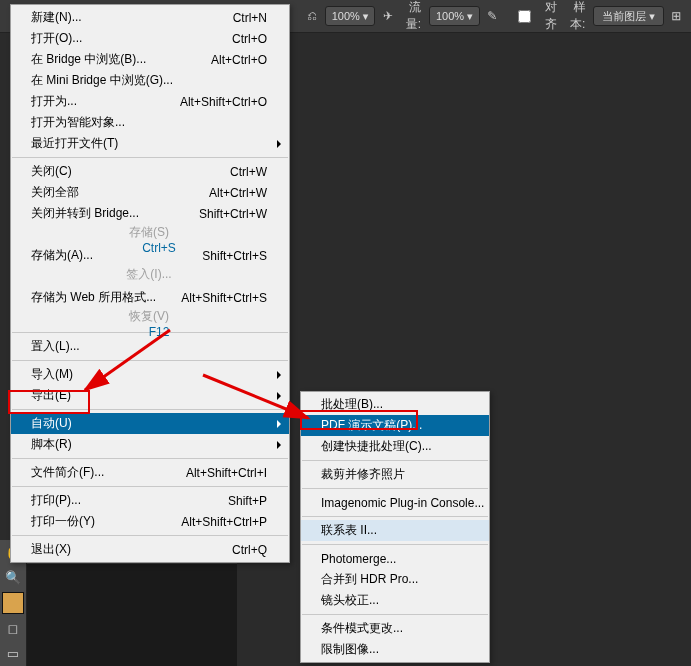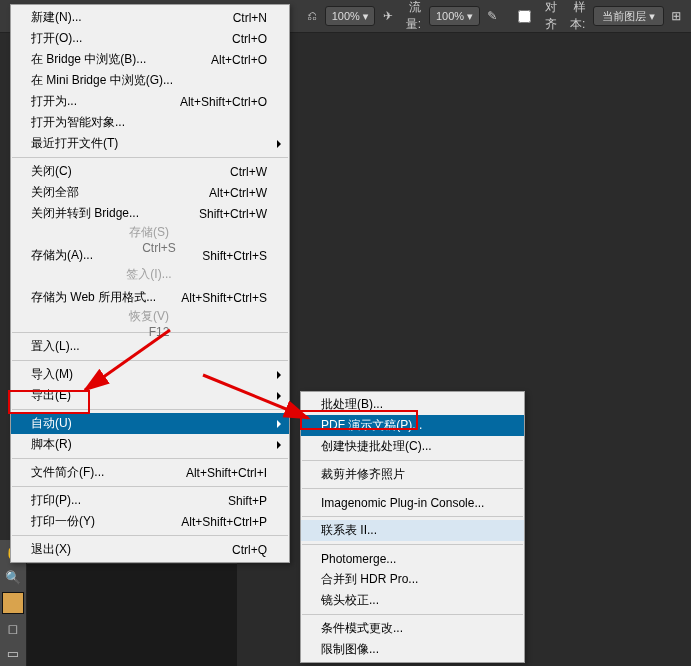--- a/index.html
+++ b/index.html
@@ -77,21 +77,21 @@
     display: flex; align-items: center;
     height: 21px;
     padding: 0 22px 0 20px;
     color: #000;
     position: relative;
     white-space: nowrap;
   }
   .menu-item.disabled { color: #a0a0a0; flex-direction: column; }
   .menu-item .label { flex: 1; }
   .menu-item .shortcut { color: #000; margin-left: 20px; }
-  .menu-item.disabled .shortcut { color: #737373; }
+  .menu-item.disabled .shortcut { color: #0369a1; }
   .menu-item .arrow {
     position: absolute; right: 8px; top: 50%; transform: translateY(-50%);
     width: 0; height: 0;
     border-left: 4px solid #000; border-top: 4px solid transparent; border-bottom: 4px solid transparent;
   }
   .menu-sep { height: 1px; background: #c8c8c8; margin: 3px 1px; }
 
   .menu-item.highlighted {
     background: #0369a1; color: #fff;
   }
@@ -105,21 +105,21 @@
   }
   .red-box2 {
     position: absolute; left: 300px; top: 410px;
     width: 118px; height: 20px;
     border: 2px solid #e00000; z-index: 50; pointer-events: none;
   }
 
   
   .submenu {
     position: absolute; left: 300px; top: 391px;
-    width: 225px;
+    width: 190px;
     background: #f0f0f0;
     border: 1px solid #9e9e9e;
     box-shadow: 2px 2px 5px rgba(0,0,0,0.3);
     z-index: 20;
     padding: 2px 0;
   }
 
   
   .arrow-svg { position: absolute; z-index: 40; pointer-events: none; }
 

